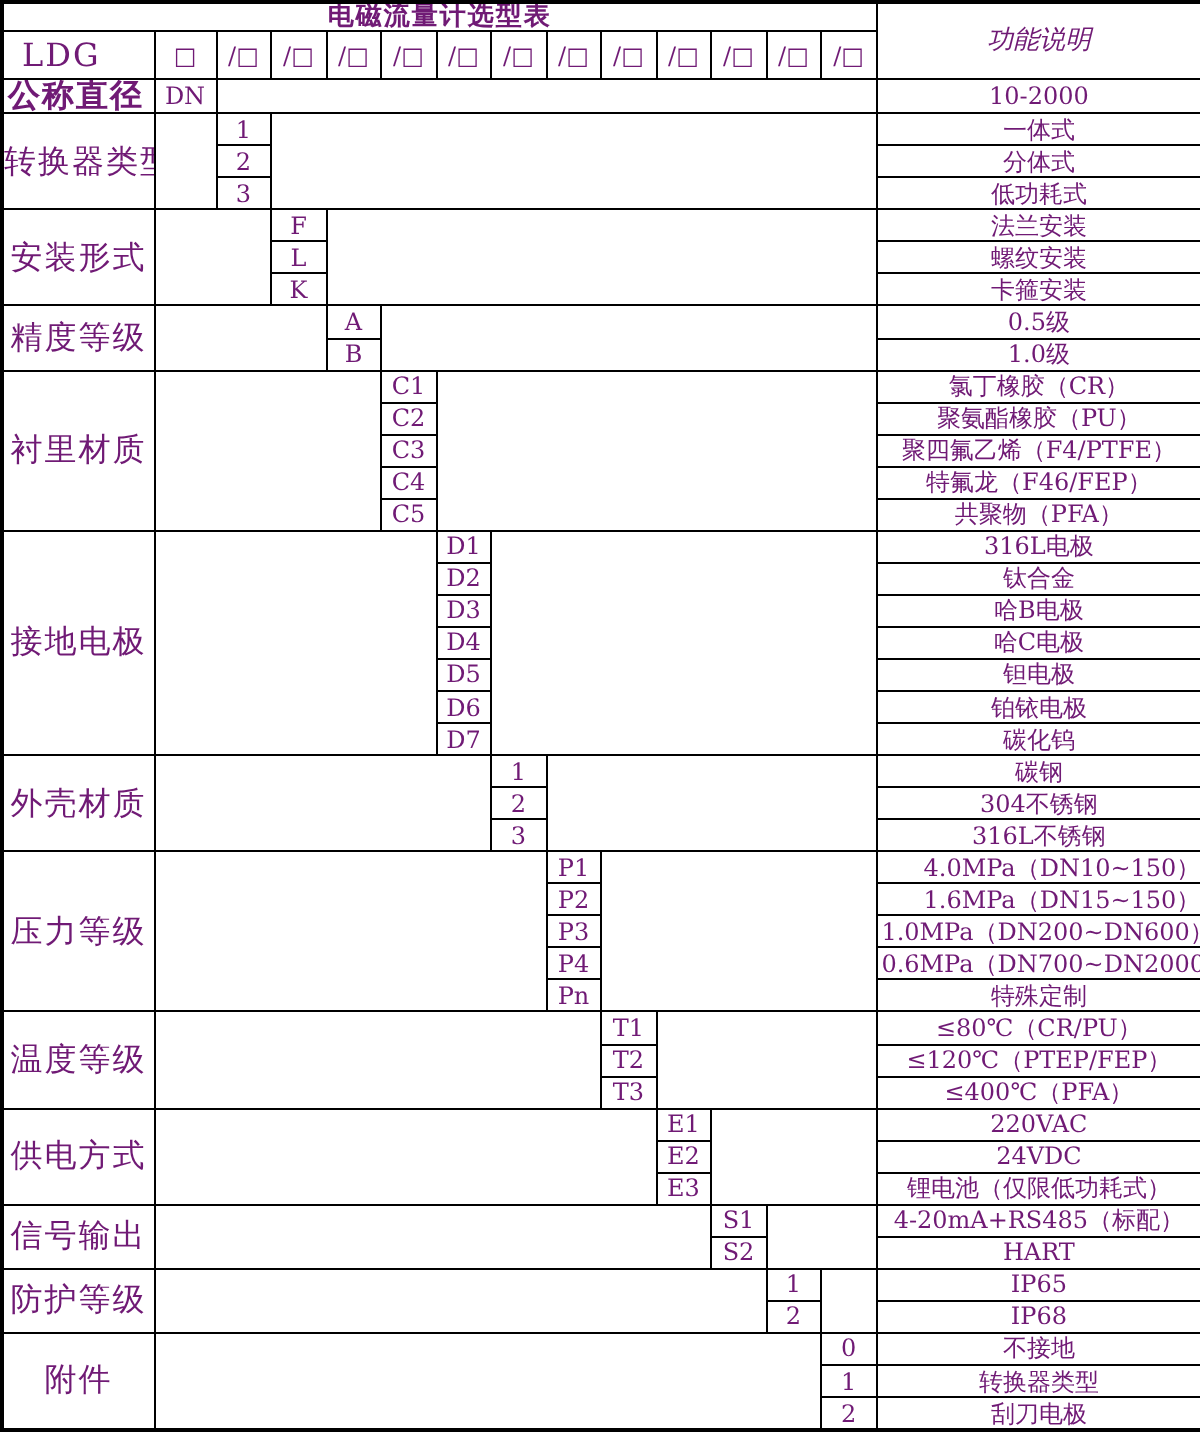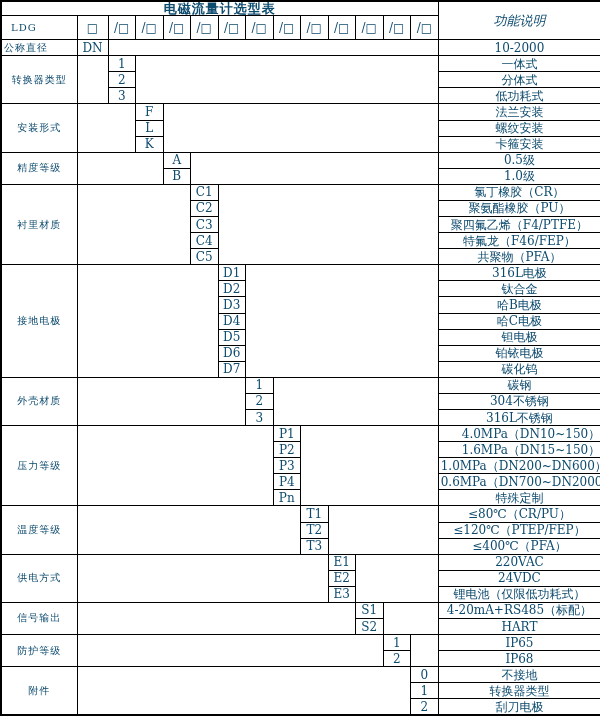--- a/index.html
+++ b/index.html
@@ -1,34 +1,34 @@
 <!DOCTYPE html>
 <html><head>
 <meta charset="utf-8">
 <style>
   html,body{margin:0;padding:0;background:#ffffff;}
   #page{width:600px;height:716px;background:#ffffff;overflow:hidden;
-        font-family:"DejaVu Serif","Liberation Serif",serif;color:#0c4a6e;}
+        font-family:"DejaVu Serif","Liberation Serif",serif;color:#701a75;}
   table#selection-table{
     width:600px;height:716px;
     border-collapse:collapse;table-layout:fixed;
     border:2px solid #000;
     font-size:12px;line-height:1;
   }
   td{border:1px solid #000;padding:0;overflow:hidden;white-space:nowrap;
      text-align:center;vertical-align:middle;}
   tr.r-title{height:14px;}
   tr.r-ldg{height:24px;}
   tr.r-data{height:16px;}
   td.title{font-weight:bold;font-size:13px;letter-spacing:1px;}
   td.desc-header{font-size:13px;font-style:italic;}
   td.ldg{text-align:left;padding-left:9px;}
   td.slot{font-size:12px;}
-  td.lbl{font-size:10px;letter-spacing:1px;}
-  td.lbl.left{text-align:left;padding-left:2px;}
+  td.lbl{font-size:16px;letter-spacing:1px;}
+  td.lbl.left{text-align:left;padding-left:2px;font-weight:bold;}
   td.code{font-size:12px;margin-top:26px;}
   td.desc{font-size:12px;margin-left:43px;}
   td.desc.left{text-align:right;padding-left:2px;}
 </style>
 </head>
 <body>
 
 <div id="page">
   <table id="selection-table">
     <colgroup id="cols">

